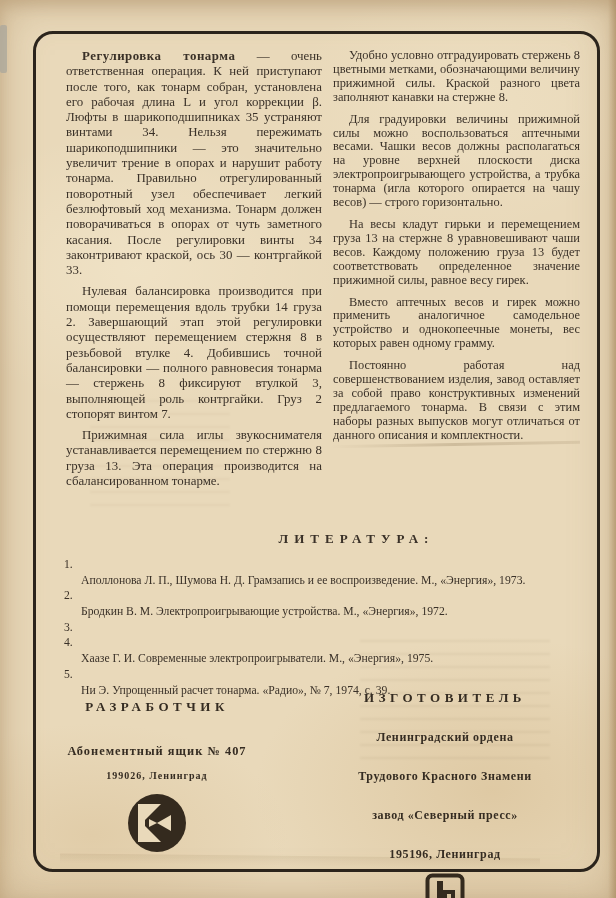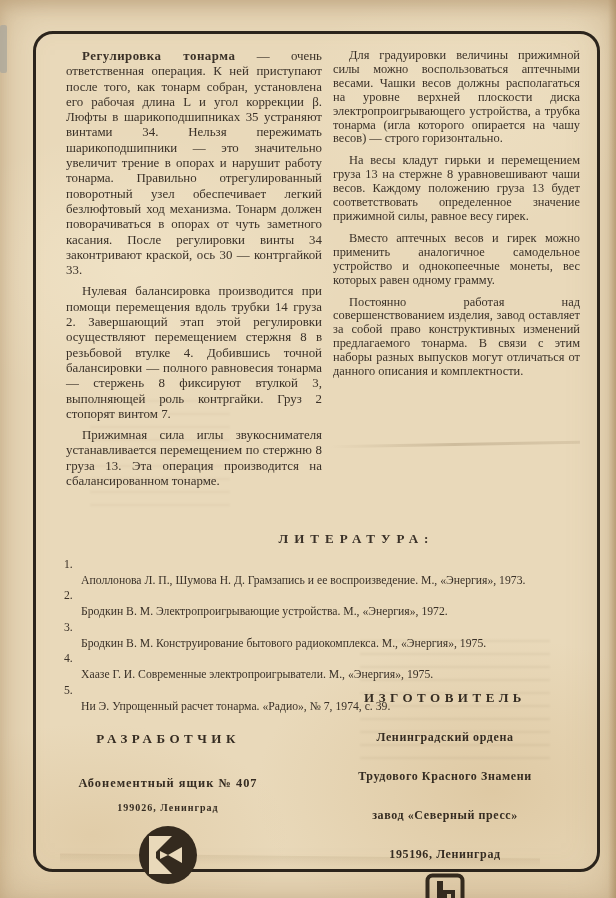--- a/index.html
+++ b/index.html
@@ -44,21 +44,21 @@
   .lit-list{
     position:absolute; left:64px; top:557px; width:505px;
     font-size:11.7px; line-height:15.4px; color:#3a3128;
   }
   .lit-item{display:flex;}
   .lit-num{width:17px; flex:0 0 17px; text-align:left;}
   .lit-text{white-space:nowrap;margin-top:16px;}
   .block{
     position:absolute; text-align:center; color:#352c22;
   }
-  .dev-block{left:56px; top:699px; width:224px;margin-top:32px;}
+  .dev-block{left:45px; top:699px; width:224px;}
   .man-block{left:338px; top:690px; width:214px;}
   .block-heading{font-weight:bold; font-size:13px; letter-spacing:4.5px;}
   .dev-line1{margin-top:29px; font-weight:bold; font-size:12.4px; letter-spacing:1px;}
   .dev-line2{margin-top:11px; font-weight:bold; font-size:10px; letter-spacing:1px;}
   .man-line{margin-top:24px; font-weight:bold; font-size:12px; letter-spacing:0.6px;}
   .dev-logo{margin-top:12px;}
   .man-logo{margin-top:11px;}
   
   .edge-strip-left{
     position:absolute; left:0; top:25px; width:7px; height:48px;
@@ -99,40 +99,40 @@
 
   <div class="frame"></div>
 
   <div class="col col-left">
     <p><strong class="lead">Регулировка тонарма</strong><span> — очень ответственная операция. К ней приступают после того, как тонарм собран, установлена его рабочая длина L и угол коррекции β. Люфты в шарикоподшипниках 35 устраняют винтами 34. Нельзя пережимать шарикоподшипники — это значительно увеличит трение в опорах и нарушит работу тонарма. Правильно отрегулированный поворотный узел обеспечивает легкий безлюфтовый ход механизма. Тонарм должен поворачиваться в опорах от чуть заметного касания. После регулировки винты 34 законтривают краской, ось 30 — контргайкой 33.</span></p>
     <p>Нулевая балансировка производится при помощи перемещения вдоль трубки 14 груза 2. Завершающий этап этой регулировки осуществляют перемещением стержня 8 в резьбовой втулке 4. Добившись точной балансировки — полного равновесия тонарма — стержень 8 фиксируют втулкой 3, выполняющей роль контргайки. Груз 2 стопорят винтом 7.</p>
     <p>Прижимная сила иглы звукоснимателя устанавливается перемещением по стержню 8 груза 13. Эта операция производится на сбалансированном тонарме.</p>
   </div>
 
   <div class="col col-right">
+    <p>Удобно условно отградуировать стержень 8 цветными метками, обозначающими величину прижимной силы. Краской разного цвета заполняют канавки на стержне 8.</p>
     <p>Для градуировки величины прижимной силы можно воспользоваться аптечными весами. Чашки весов должны располагаться на уровне верхней плоскости диска электропроигрывающего устройства, а трубка тонарма (игла которого опирается на чашу весов) — строго горизонтально.</p>
     <p>На весы кладут гирьки и перемещением груза 13 на стержне 8 уравновешивают чаши весов. Каждому положению груза 13 будет соответствовать определенное значение прижимной силы, равное весу гирек.</p>
     <p>Вместо аптечных весов и гирек можно применить аналогичное самодельное устройство и однокопеечные монеты, вес которых равен одному грамму.</p>
     <p>Постоянно работая над совершенствованием изделия, завод оставляет за собой право конструктивных изменений предлагаемого тонарма. В связи с этим наборы разных выпусков могут отличаться от данного описания и комплектности.</p>
   </div>
 
   <div class="lit-heading">ЛИТЕРАТУРА:</div>
 
   <div class="lit-list">
     <div class="lit-item">
       <span class="lit-num">1.</span>
       <span class="lit-text">Аполлонова Л. П., Шумова Н. Д. Грамзапись и ее воспроизведение. М., «Энергия», 1973.</span>
     </div>
     <div class="lit-item">
       <span class="lit-num">2.</span>
       <span class="lit-text">Бродкин В. М. Электропроигрывающие устройства. М., «Энергия», 1972.</span>
     </div>
     <div class="lit-item">
       <span class="lit-num">3.</span>
-      <span class="lit-text">Бродкин В. М. Конструирование бытового радиокомплекса. М., «Энергия», 1975.</span>
     </div>
     <div class="lit-item">
       <span class="lit-num">4.</span>
       <span class="lit-text">Хаазе Г. И. Современные электропроигрыватели. М., «Энергия», 1975.</span>
     </div>
     <div class="lit-item">
       <span class="lit-num">5.</span>
       <span class="lit-text">Ни Э. Упрощенный расчет тонарма. «Радио», № 7, 1974, с. 39.</span>
     </div>
   </div>

